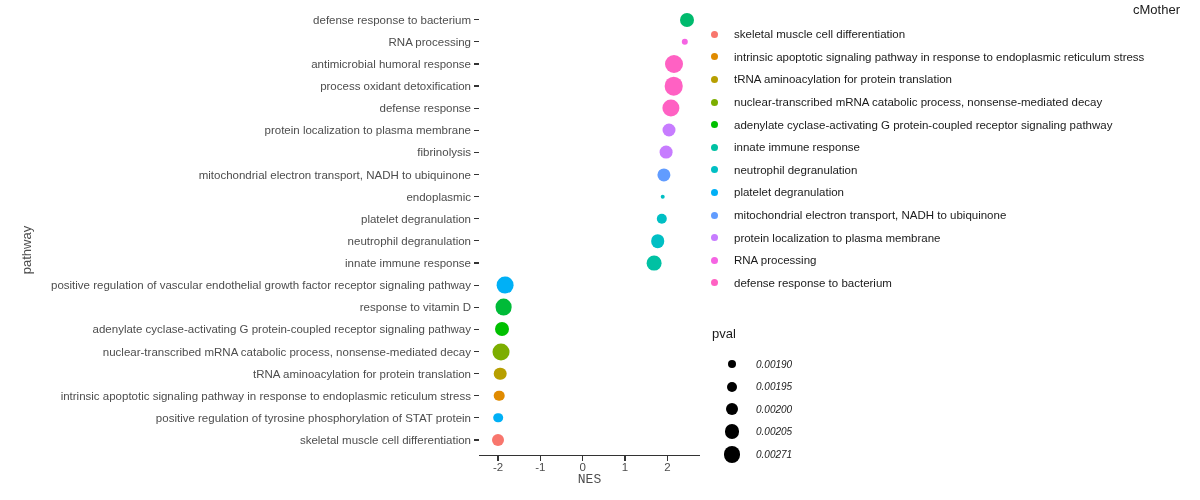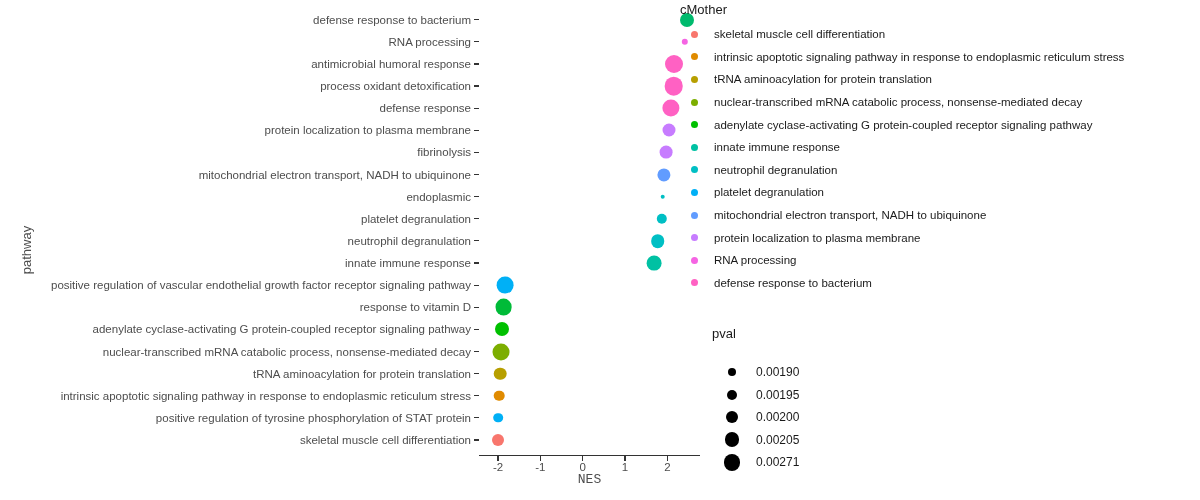--- a/index.html
+++ b/index.html
@@ -55,41 +55,41 @@
     position:absolute;top:461px;font-size:11.5px;color:#4d4d4d;
     transform:translateX(-50%);white-space:nowrap;
   }
 
   .pt{
     position:absolute;border-radius:50%;
     transform:translate(-50%,-50%);
   }
 
   
-  #legend-color{position:absolute;left:680px;top:2px;width:480px;}
+  #legend-color{position:absolute;left:700px;top:2px;width:480px;text-align:right;}
   .legend-title{
     font-size:13px;color:#1a1a1a;margin:0 0 6px 0;padding-left:0;
   }
   .legend-row{
     display:flex;align-items:center;height:22.6px;
   }
   .legend-key{
     width:28px;display:flex;align-items:center;justify-content:center;flex:0 0 28px;
   }
   .legend-dot{border-radius:50%;width:7px;height:7px;display:block;}
   .legend-text{
     font-size:11.5px;color:#1a1a1a;white-space:nowrap;padding-left:6px;
   }
 
   #legend-size{position:absolute;left:712px;top:326px;width:260px;}
-  #legend-size .legend-title{margin-bottom:20px;}
+  #legend-size .legend-title{margin-bottom:12px;}
   .size-row{display:flex;align-items:center;height:22.5px;}
   .size-key{width:40px;flex:0 0 40px;display:flex;align-items:center;justify-content:center;}
   .size-dot{background:#000000;border-radius:50%;display:block;}
-  .size-text{font-size:12px;color:#1a1a1a;white-space:nowrap;padding-left:4px;}
+  .size-text{font-size:10px;color:#1a1a1a;white-space:nowrap;padding-left:4px;font-style:italic;}
 </style>
 </head>
 <body>
 
 <div id="root">
 
   <div class="ylab">pathway</div>
   <div class="xlab">NES</div>
 
   <div id="axis-y-line"></div>

